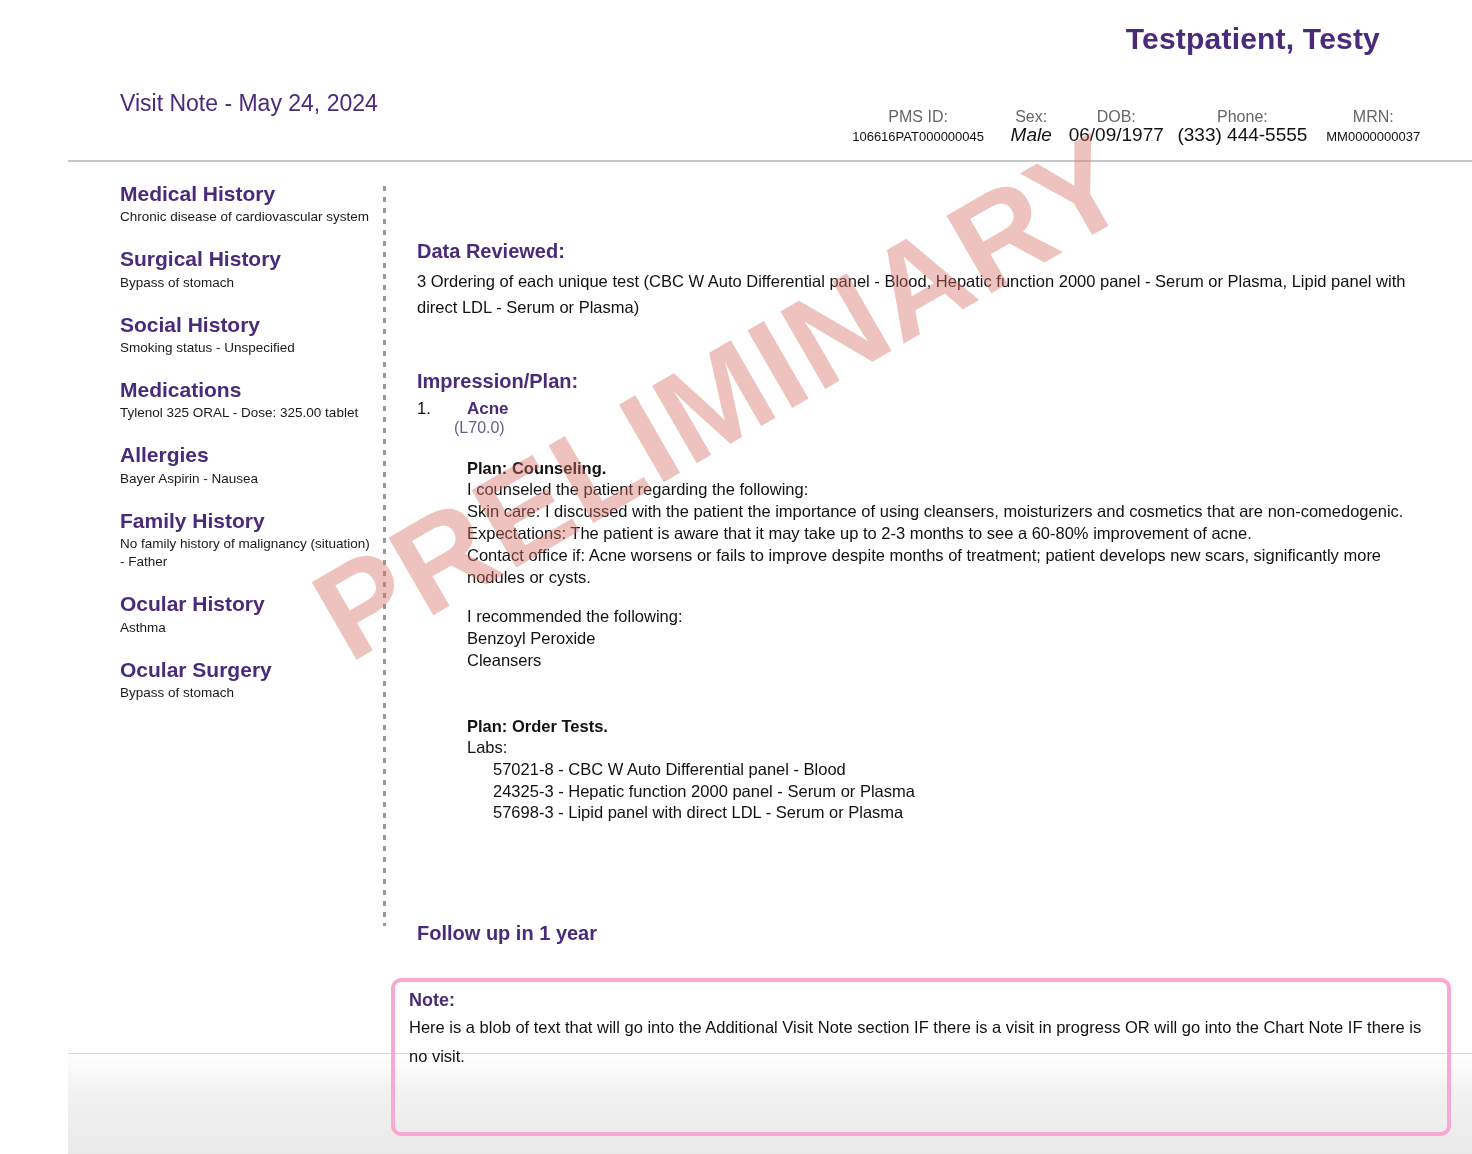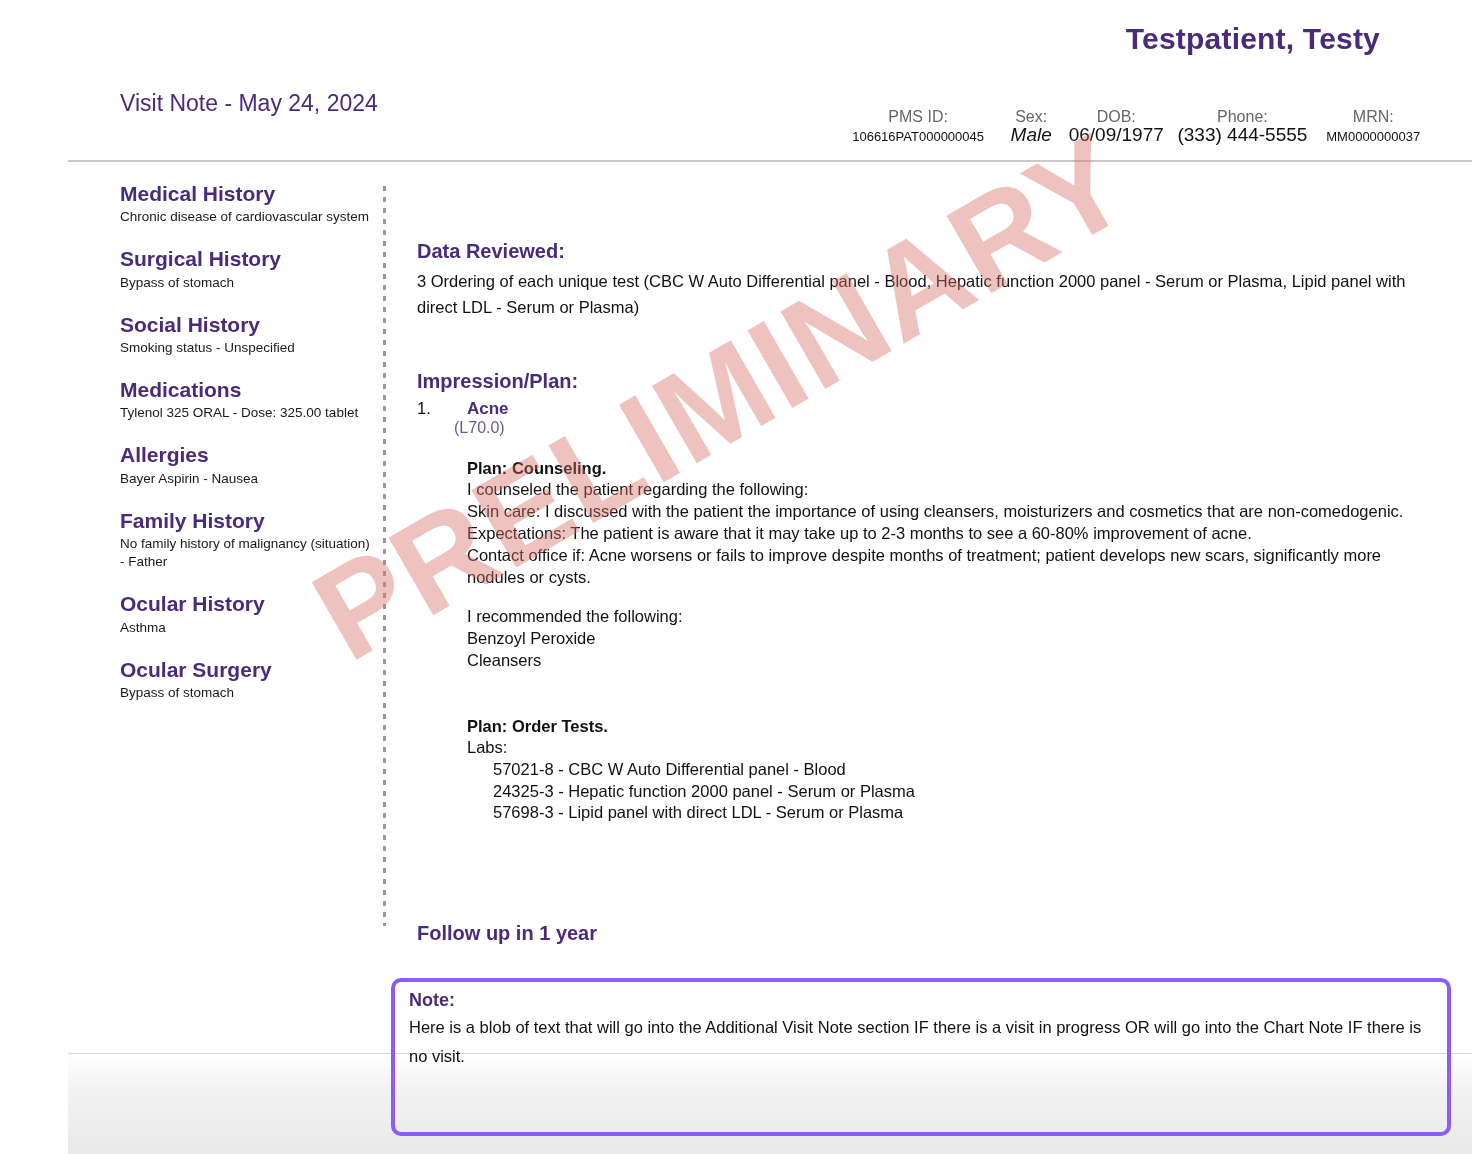--- a/index.html
+++ b/index.html
@@ -195,21 +195,21 @@
     color: #4a2a7a;
   }
 
   
   .note-box {
     position: absolute;
     left: 357px;
     top: 978px;
     width: 1060px;
     height: 158px;
-    border: 4px solid #8b5cf6;
+    border: 4px solid #f9a8d4;
     border-radius: 10px;
     background: transparent;
     box-sizing: border-box;
     padding: 8px 14px;
   }
   .note-h {
     font-size: 18px;
     font-weight: bold;
     color: #4a2a7a;
     margin-bottom: 2px;

